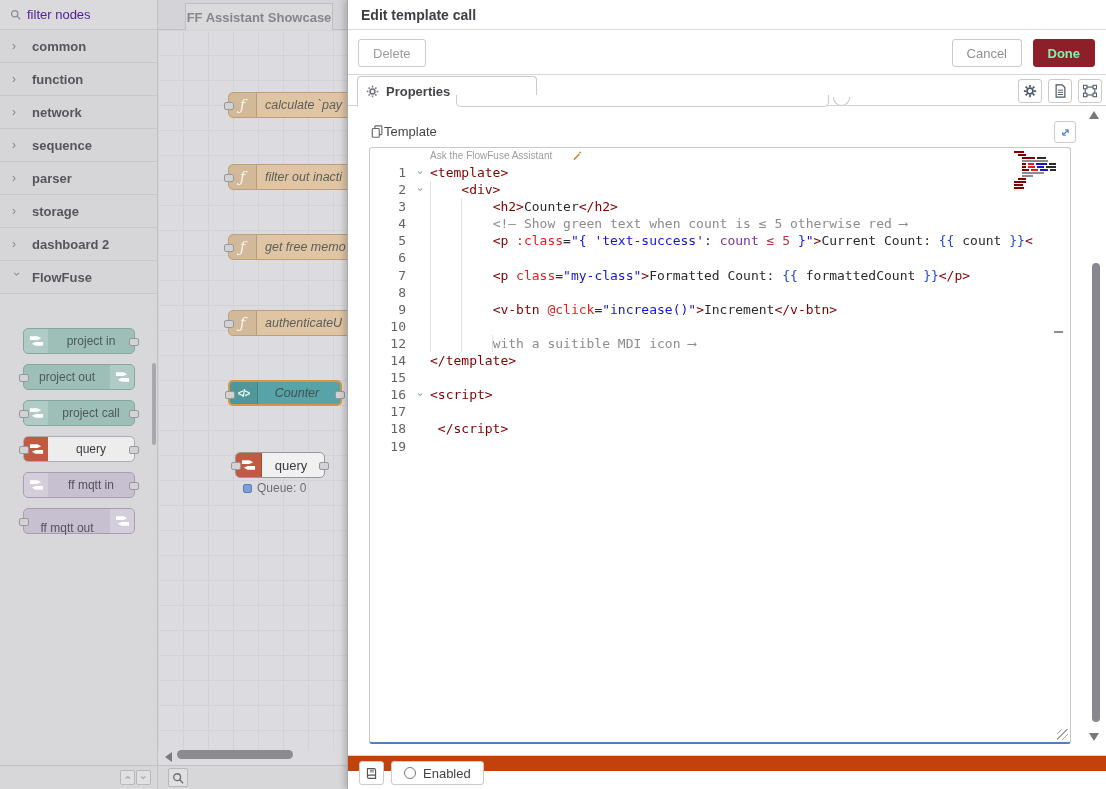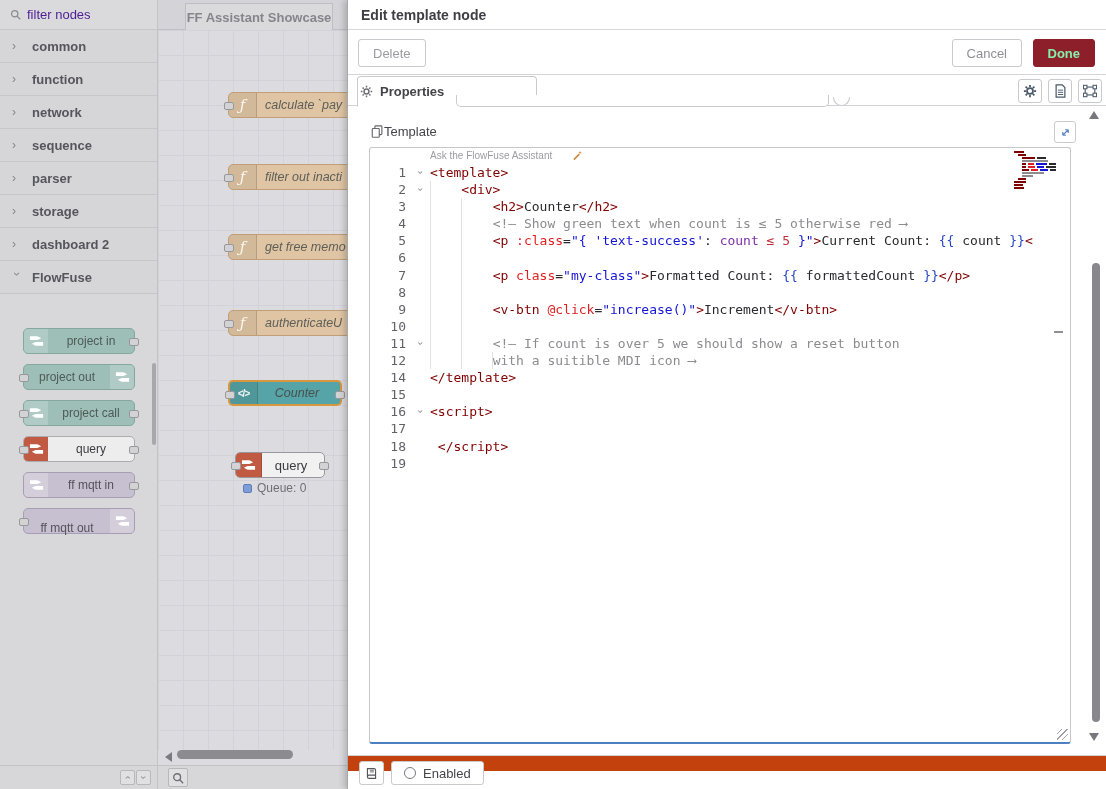--- a/index.html
+++ b/index.html
@@ -73,21 +73,21 @@
   #dlg-title{font-size:14px;font-weight:bold;color:#3E3E44;}
   #dlg-btnrow{position:relative;height:45px;border-bottom:1px solid #D6D6D8;}
   .dlg-btn{position:absolute;top:9px;height:28px;border-radius:3px;font-size:13px;padding:0 14px;
            background:#fff;border:1px solid #C9C9CE;color:#8F8F96;cursor:pointer;font-family:inherit;}
   #btn-delete{left:10px;color:#9B9BA1;}
   #btn-cancel{right:84px;}
   #btn-done{right:11px;background:var(--done,#8C1F29);border:1px solid var(--done,#8C1F29);color:#86efac;font-weight:bold;}
   #tabs-row{position:relative;height:31px;border-bottom:1px solid #D2D2D6;background:#fff;}
   #prop-tab{position:absolute;left:9px;top:1px;width:180px;height:31px;background:#fff;z-index:3;
             border:1px solid #C9C9CE;border-bottom:1px solid #fff;border-radius:4px 4px 0 0;
-            display:flex;align-items:center;gap:7px;padding-left:2px;cursor:pointer;}
+            display:flex;align-items:center;gap:7px;padding-left:8px;cursor:pointer;}
   #prop-tab span{font-size:13px;font-weight:bold;color:#44444A;}
   .mini-btn{position:absolute;top:4px;width:24px;height:24px;background:#fff;border:1px solid #C9C9CE;border-radius:3px;
             display:flex;align-items:center;justify-content:center;cursor:pointer;}
   #partial-field{position:absolute;left:108px;top:95px;width:373px;height:12px;z-index:4;background:#fff;
                  border:1px solid #C9C9CE;border-top:none;border-radius:0 0 5px 5px;}
   #partial-circle{position:absolute;left:485px;top:97px;width:17px;height:9px;z-index:4;background:#fff;
                   border:1px solid #C9C9CE;border-top:none;border-radius:0 0 9px 9px;}
   .tri-up{width:0;height:0;border-left:5px solid transparent;border-right:5px solid transparent;border-bottom:8px solid #77777D;}
   .tri-down{width:0;height:0;border-left:5px solid transparent;border-right:5px solid transparent;border-top:8px solid #77777D;}
   #panel-arrow-up{position:absolute;left:741px;top:111px;cursor:pointer;}
@@ -314,21 +314,21 @@
       <svg width="12" height="12" viewBox="0 0 14 14">
           <circle cx="6" cy="6" r="4" fill="none" stroke="#6E6E74" stroke-width="1.6"></circle>
           <line x1="9" y1="9" x2="13" y2="13" stroke="#6E6E74" stroke-width="1.6"></line>
         </svg>
     </div>
   </div>
 </div>
 
 <div id="dialog">
   <div id="dlg-header">
-    <span id="dlg-title">Edit template node</span>
+    <span id="dlg-title">Edit template call</span>
   </div>
   <div id="dlg-btnrow">
     <button class="dlg-btn" id="btn-delete">Delete</button>
     <button class="dlg-btn" id="btn-cancel">Cancel</button>
     <button class="dlg-btn" id="btn-done">Done</button>
   </div>
   <div id="tabs-row">
     <div id="prop-tab">
       <svg width="13" height="13" viewBox="0 0 16 16">
           <g stroke="#6E6E74" stroke-width="1.8" fill="none">
@@ -436,25 +436,20 @@
           <span class="ln">9</span>
           <span class="fold"></span>
           <span class="ctext"><span class="iguide" style="left: 2px;"></span><span class="iguide" style="left: 33.2px;"></span><span class="tok-plain">        </span><span class="tok-tag">&lt;v-btn</span><span class="tok-plain"> </span><span class="tok-attr">@click</span><span class="tok-plain">=</span><span class="tok-str">"increase()"</span><span class="tok-tag">&gt;</span><span class="tok-plain">Increment</span><span class="tok-tag">&lt;/v-btn&gt;</span></span>
         </div>
         <div class="code-row">
           <span class="ln">10</span>
           <span class="fold"></span>
           <span class="ctext"><span class="iguide" style="left: 2px;"></span><span class="iguide" style="left: 33.2px;"></span>&nbsp;</span>
         </div>
         <div class="code-row">
-          <span class="ln">11</span>
-          <span class="fold" style="transform: rotate(90deg);">›</span>
-          <span class="ctext"><span class="iguide" style="left: 2px;"></span><span class="iguide" style="left: 33.2px;"></span><span class="tok-plain">        </span><span class="tok-comment">&lt;!— If count is over 5 we should show a reset button</span></span>
-        </div>
-        <div class="code-row">
           <span class="ln">12</span>
           <span class="fold"></span>
           <span class="ctext"><span class="iguide" style="left: 2px;"></span><span class="iguide" style="left: 33.2px;"></span><span class="iguide" style="left: 64.4px;"></span><span class="tok-plain">        </span><span class="tok-comment">with a suitible MDI icon ⟶</span></span>
         </div>
         <div class="code-row">
           <span class="ln">14</span>
           <span class="fold"></span>
           <span class="ctext"><span class="tok-tag">&lt;/template&gt;</span></span>
         </div>
         <div class="code-row">

